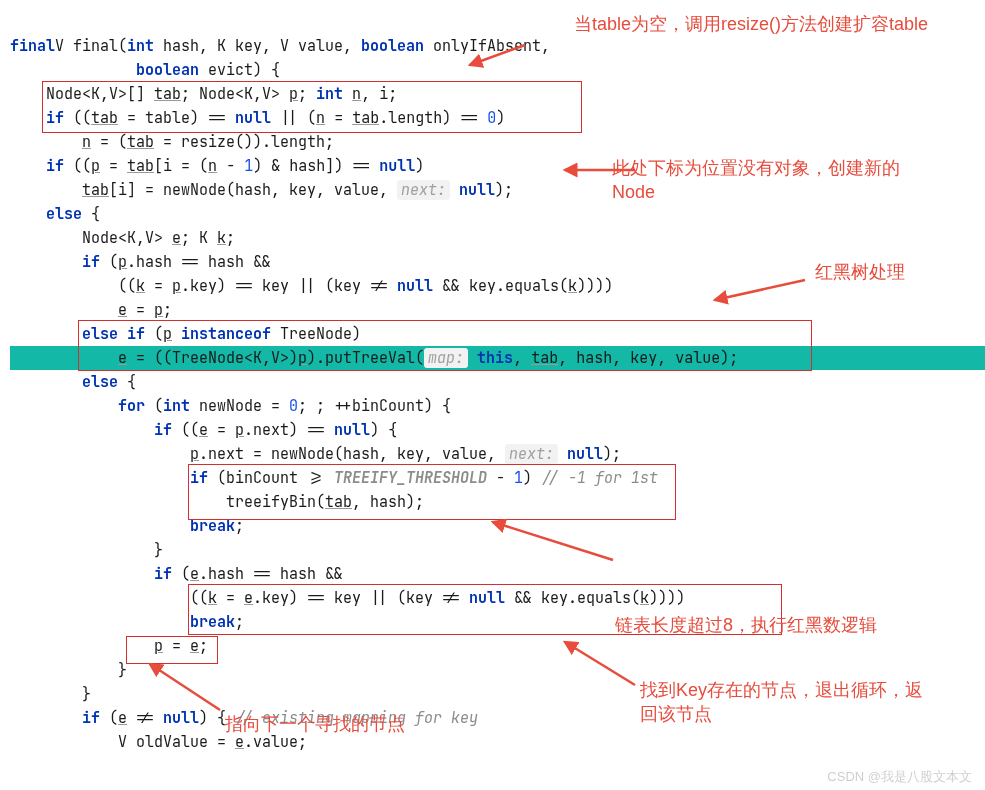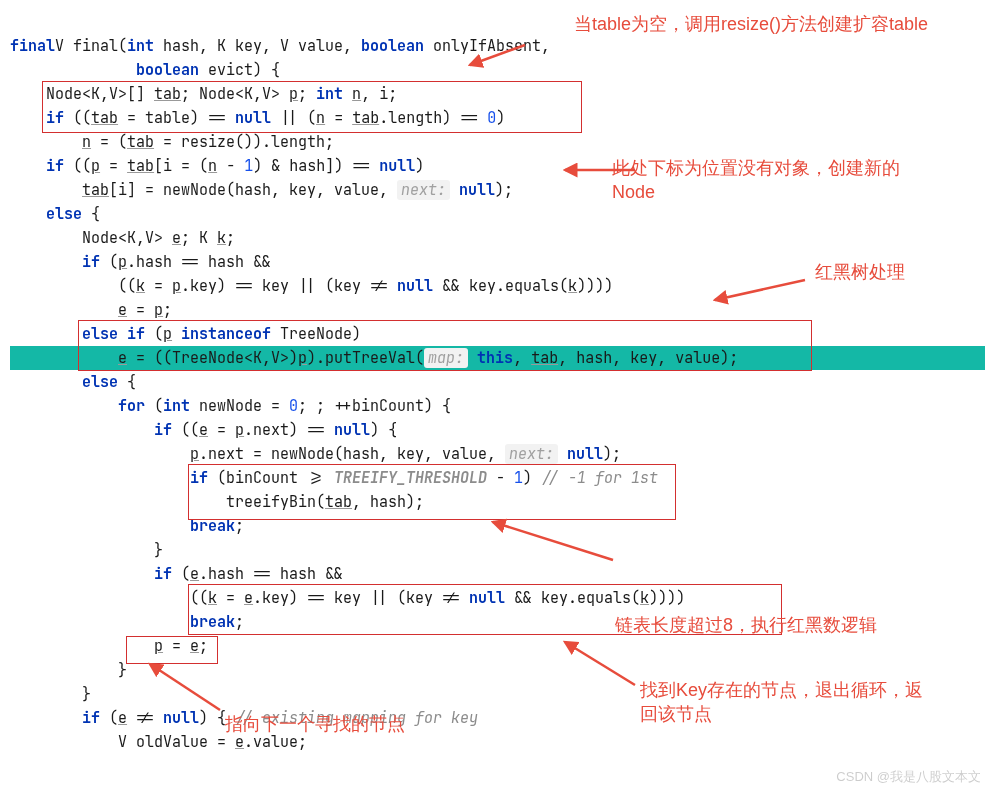--- a/index.html
+++ b/index.html
@@ -40,21 +40,21 @@
     line-height: 24px;
     white-space: normal;
   }
   svg.arrow {
     position: absolute;
     pointer-events: none;
     overflow: visible;
   }
   .watermark {
     position: absolute;
-    right: 4px;
+    right: 13px;
     bottom: 4px;
     color: rgba(0,0,0,0.2);
     font-family: sans-serif;
     font-size: 13px;
   }
 </style>
 </head>
 <body>
 
 <div class="code">

